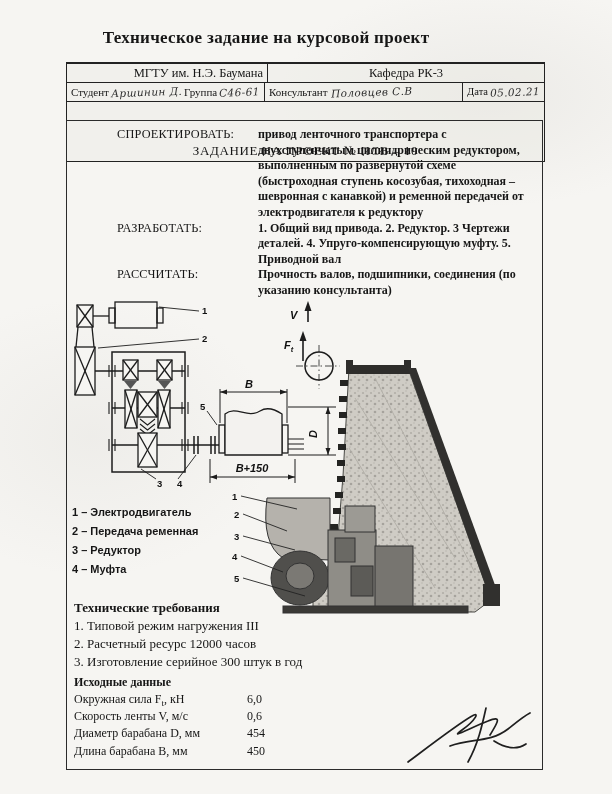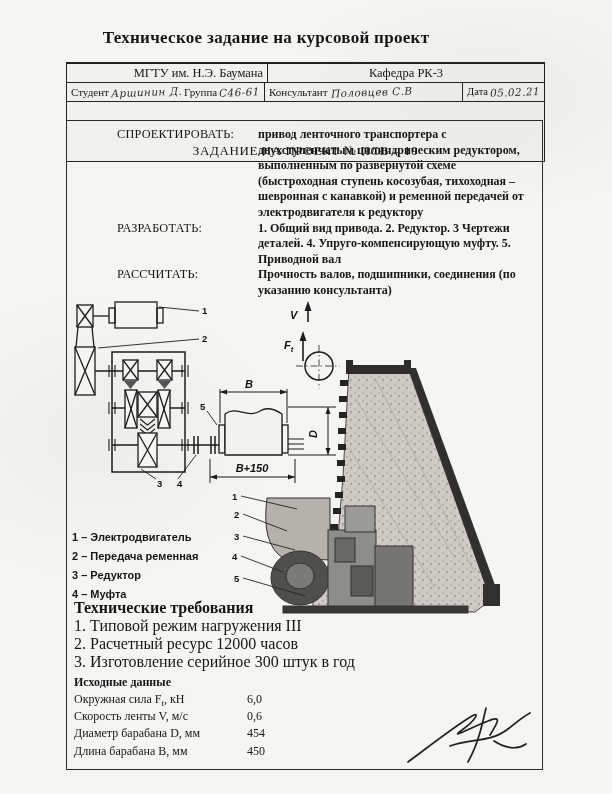--- a/index.html
+++ b/index.html
@@ -32,24 +32,24 @@
   .r2c3{flex:1;font-size:10.5px;display:flex;gap:2px;}
   .r3{height:20px;line-height:20px;text-align:center;font-size:13px;letter-spacing:.6px;width:100%;margin-top:39px;}
   .hw{font-family:"DejaVu Serif", serif;font-style:italic;color:#2e2e2e;display:inline-block;transform:rotate(-2deg);font-size:10.5px;letter-spacing:.4px;white-space:nowrap;}
   
   .box{position:absolute;left:66px;top:120px;width:477px;height:650px;border:1.2px solid #2b2b2b;box-sizing:border-box;}
   .sections{position:absolute;left:74px;top:127px;width:464px;}
   .section{display:flex;align-items:flex-start;}
   .slabel{width:141px;flex:0 0 141px;font-size:12.3px;line-height:15.6px;letter-spacing:.2px;margin-left:43px;}
   .stext{flex:1;font-size:12px;line-height:15.6px;font-weight:bold;}
   
-  .legend{position:absolute;left:72px;top:528px;font-family:"Liberation Sans", sans-serif;font-weight:bold;font-size:11px;}
+  .legend{position:absolute;left:72px;top:503px;font-family:"Liberation Sans", sans-serif;font-weight:bold;font-size:11px;}
   .legend div{height:19px;line-height:19px;}
   
-  .tech{position:absolute;left:74px;top:598px;font-size:16px;}
+  .tech{position:absolute;left:74px;top:598px;font-size:13px;}
   .tech .h{font-weight:bold;height:19px;line-height:19px;}
   .tech .i{height:18px;line-height:18px;}
   .inputs{position:absolute;left:74px;top:674px;font-size:12px;width:300px;}
   .inputs .h{font-weight:bold;height:17px;line-height:17px;}
   .irow{position:relative;height:17.2px;line-height:17.2px;}
   .ival{position:absolute;left:173px;top:0;}
   sub{font-size:9px;}
   svg text{font-family:"Liberation Sans", sans-serif;}
   .sig{position:absolute;left:398px;top:686px;}
 </style>

